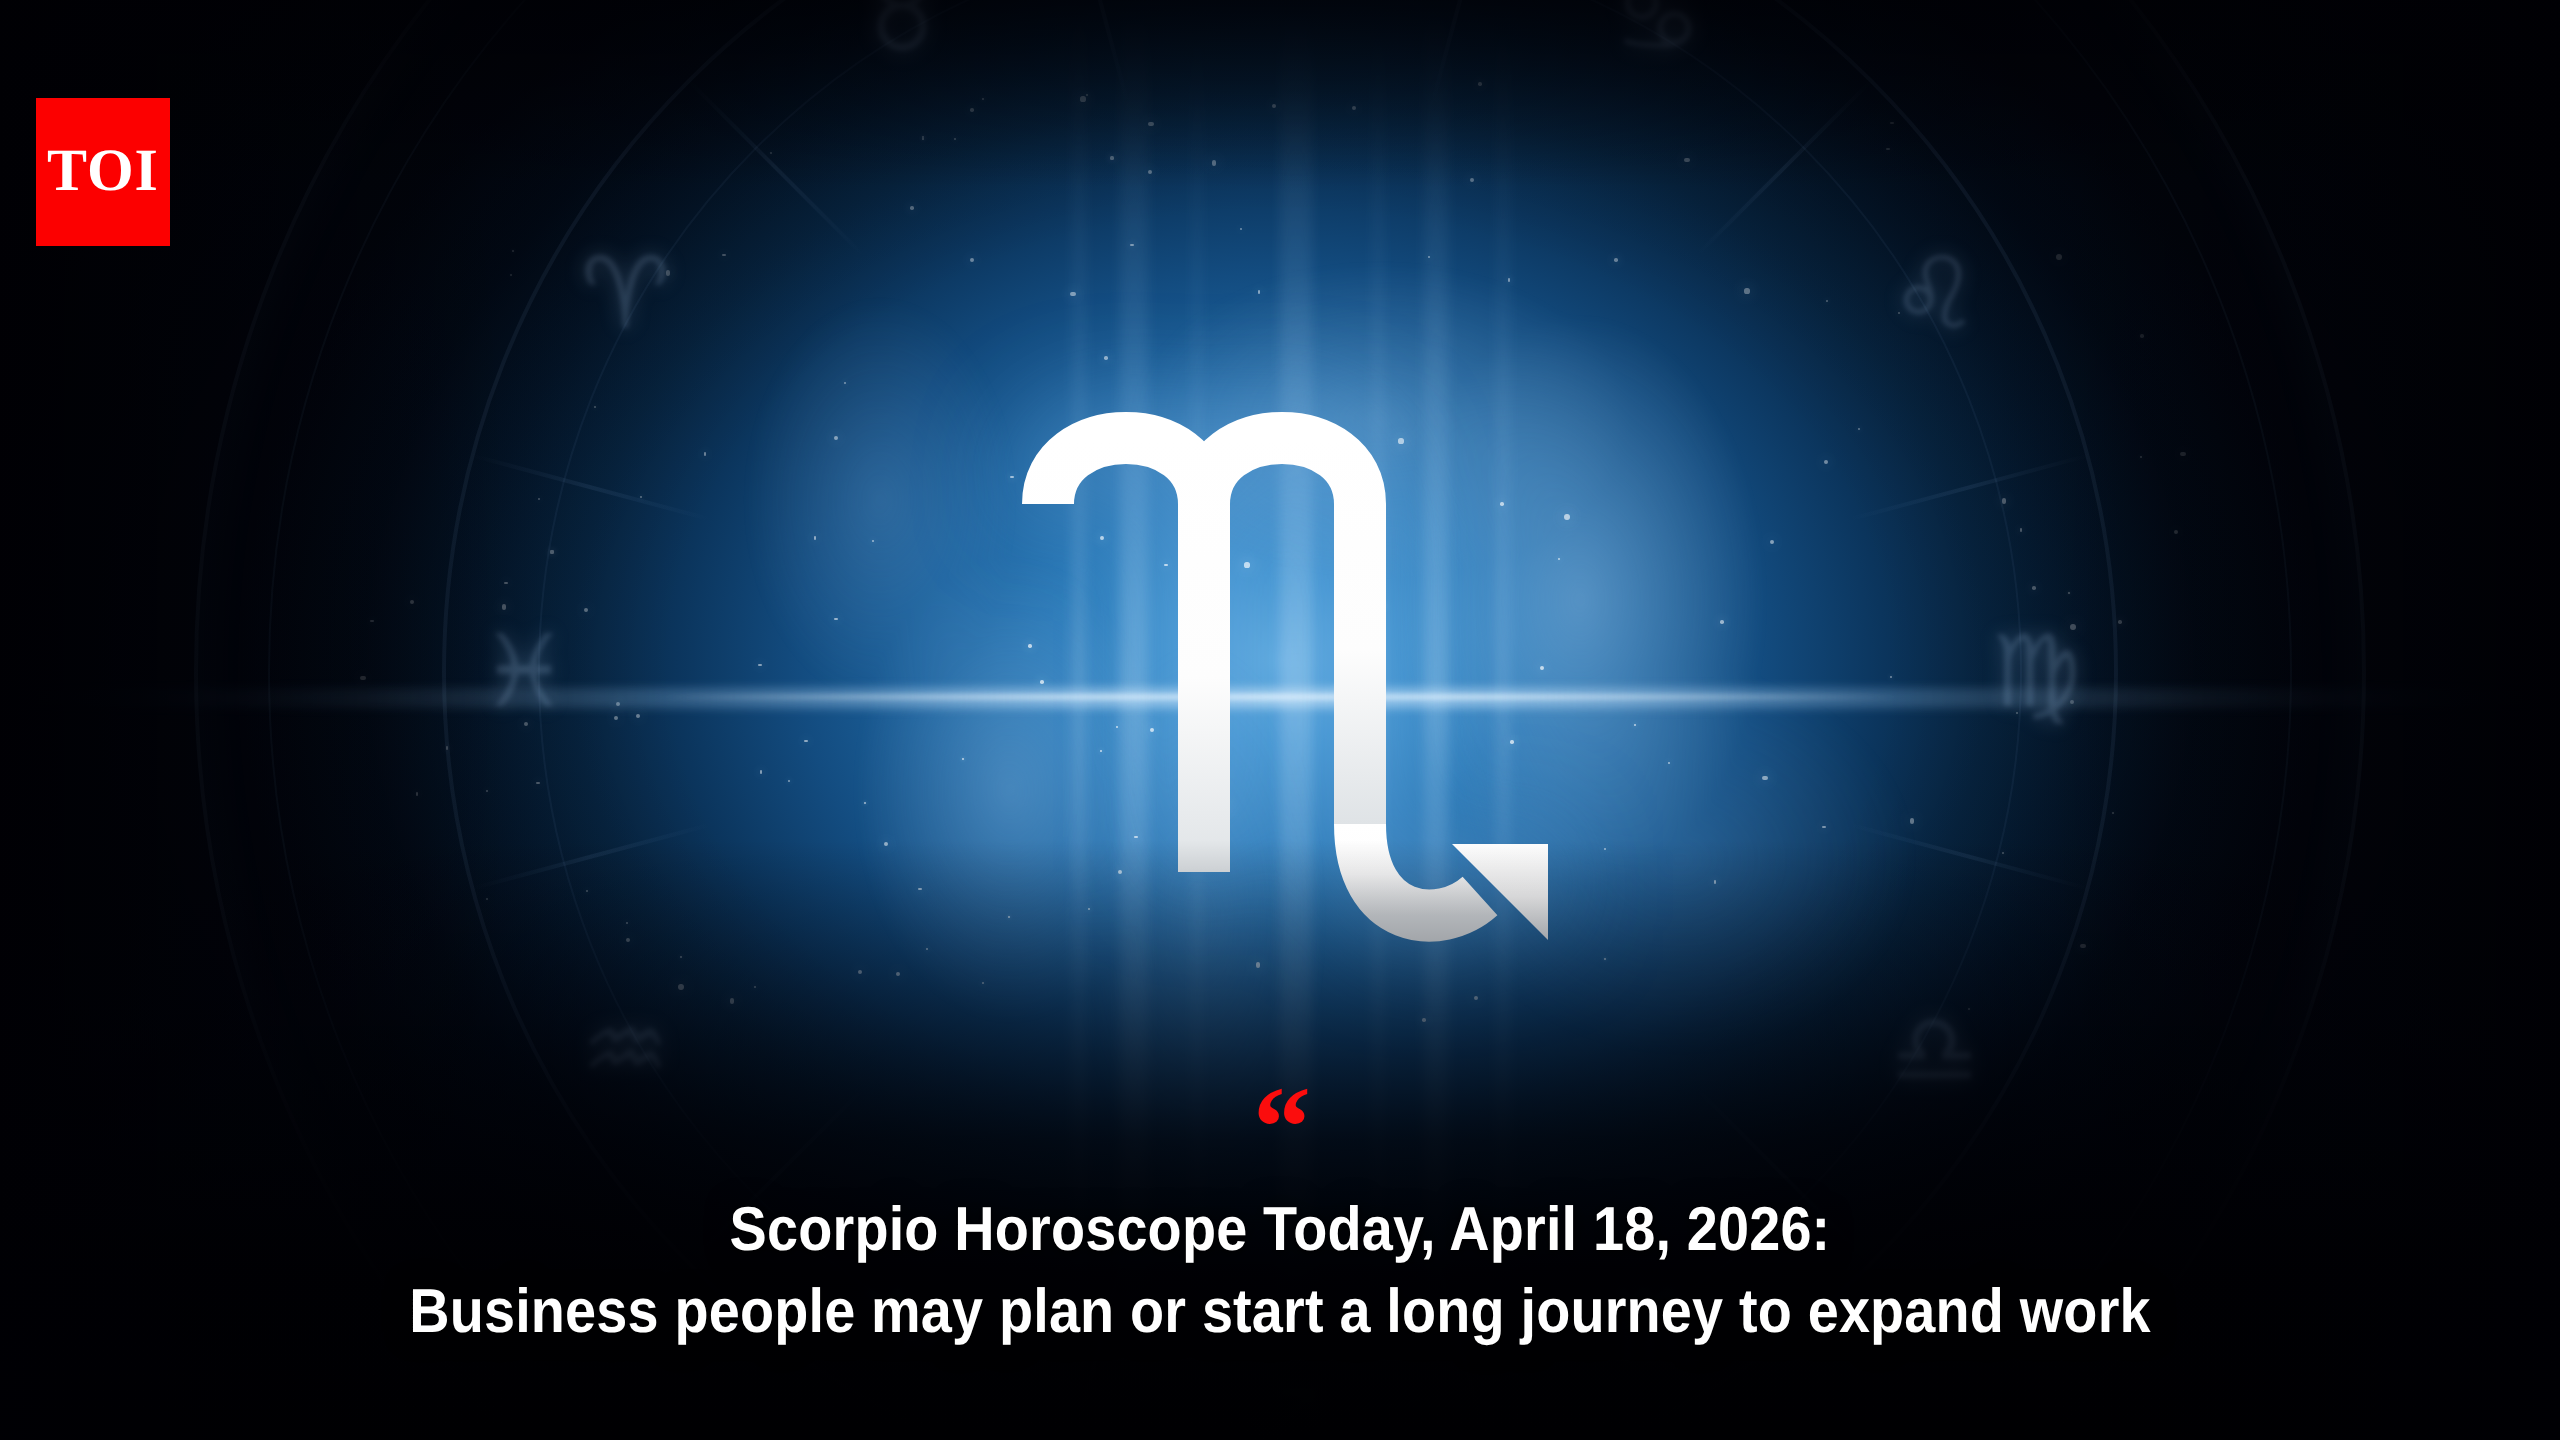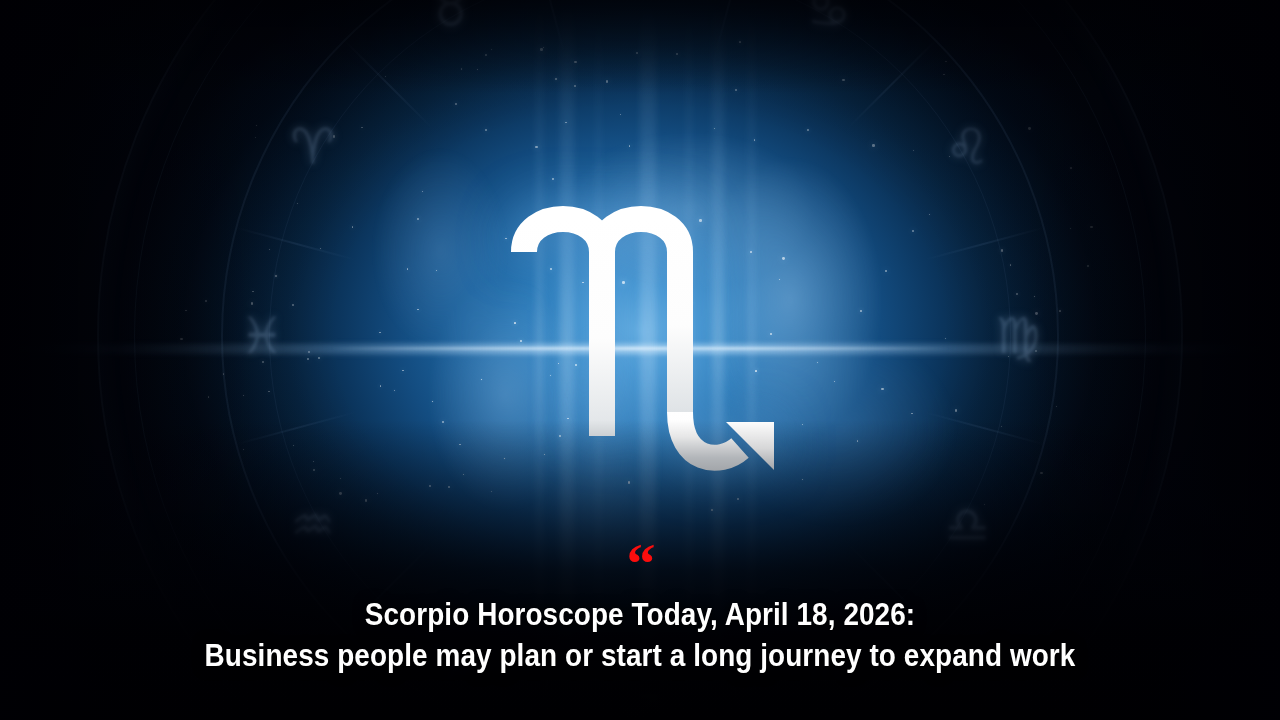--- a/index.html
+++ b/index.html
@@ -446,20 +446,23 @@
       </g>
 
       <polygon points="228,232 276,232 276,280" fill="url(#gWhite)"></polygon>
     </svg>
   </div>
 
   <div class="vignette"></div>
   <div class="bottom-fade"></div>
   <div class="edge-dark"></div>
 
+  <div class="toi-logo">
+    <span class="toi-text">TOI</span>
+  </div>
 
   <div class="caption">
     <span class="quote-mark">“</span>
     <div class="headline">
       <span class="l1">Scorpio Horoscope Today, April 18, 2026:</span>
       <span class="l2">Business people may plan or start a long journey to expand work</span>
     </div>
   </div>
 
 </div>

